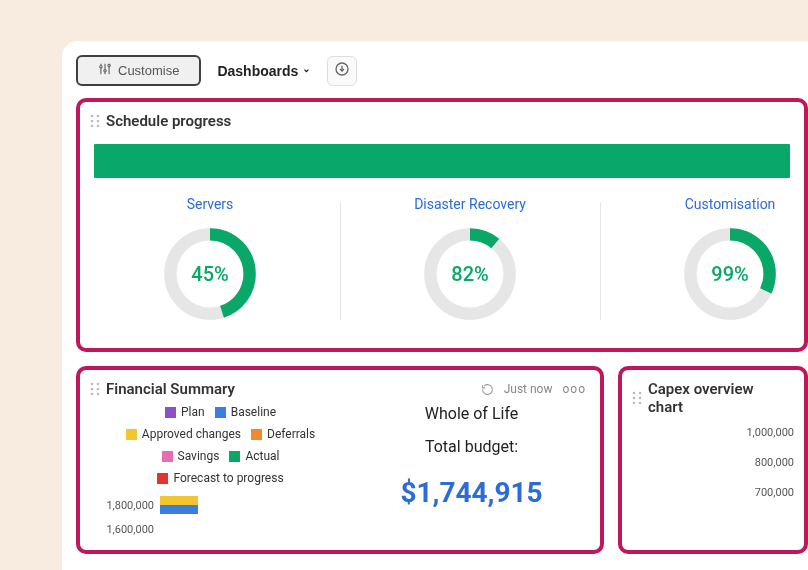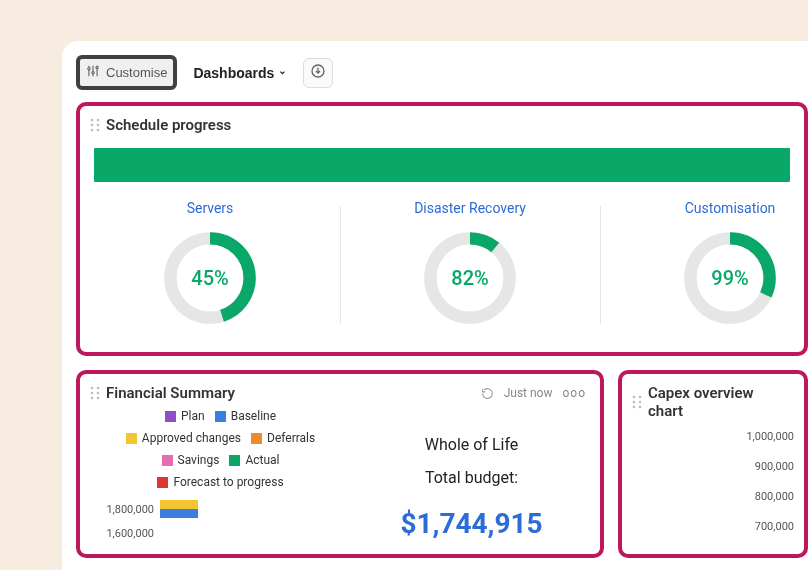--- a/index.html
+++ b/index.html
@@ -26,23 +26,23 @@
   display: flex;
   align-items: center;
   gap: 8px;
   padding-bottom: 12px;
 }
 .btn-customise {
   display: inline-flex;
   align-items: center;
   gap: 6px;
   background: #f0f0f0;
-  border: 4px solid #404040;
+  border: 2px solid #404040;
   border-radius: 6px;
-  padding: 5px 6px;
+  padding: 5px 20px;
   font-size: 13px;
   color: #555;
   cursor: pointer;
 }
 .btn-dashboards {
   display: inline-flex;
   gap: 4px;
   background: #fff;
   border: none;
   padding: 5px 8px;
@@ -148,21 +148,20 @@
 .row2 {
   display: flex;
   gap: 14px;
 }
 .card.fin { width: 565px; }
 .card.capex { flex: 1; min-width: 190px; }
 .fin-body {
   display: flex;
   padding: 0 14px 14px 14px;
   gap: 10px;
-  align-items: flex-end;
 }
 .fin-left { flex: 1.05; }
 .fin-right {
   flex: 0.95;
   text-align: center;
 }
 .legend {
   font-size: 12px;
   color: #333;
   line-height: 1.7;
@@ -377,21 +376,20 @@
                 <circle cx="2" cy="7" r="1.3" fill="#bbb"></circle>
                 <circle cx="8" cy="7" r="1.3" fill="#bbb"></circle>
                 <circle cx="2" cy="12" r="1.3" fill="#bbb"></circle>
                 <circle cx="8" cy="12" r="1.3" fill="#bbb"></circle>
               </svg>
           </span>
           <span>Capex overview chart</span>
         </div>
         <div class="capex-y">
           <div>1,000,000</div>
-          <div>900,000</div>
           <div>800,000</div>
           <div>700,000</div>
         </div>
       </div>
 
     </div>
 
   </div>
 </div>
 

